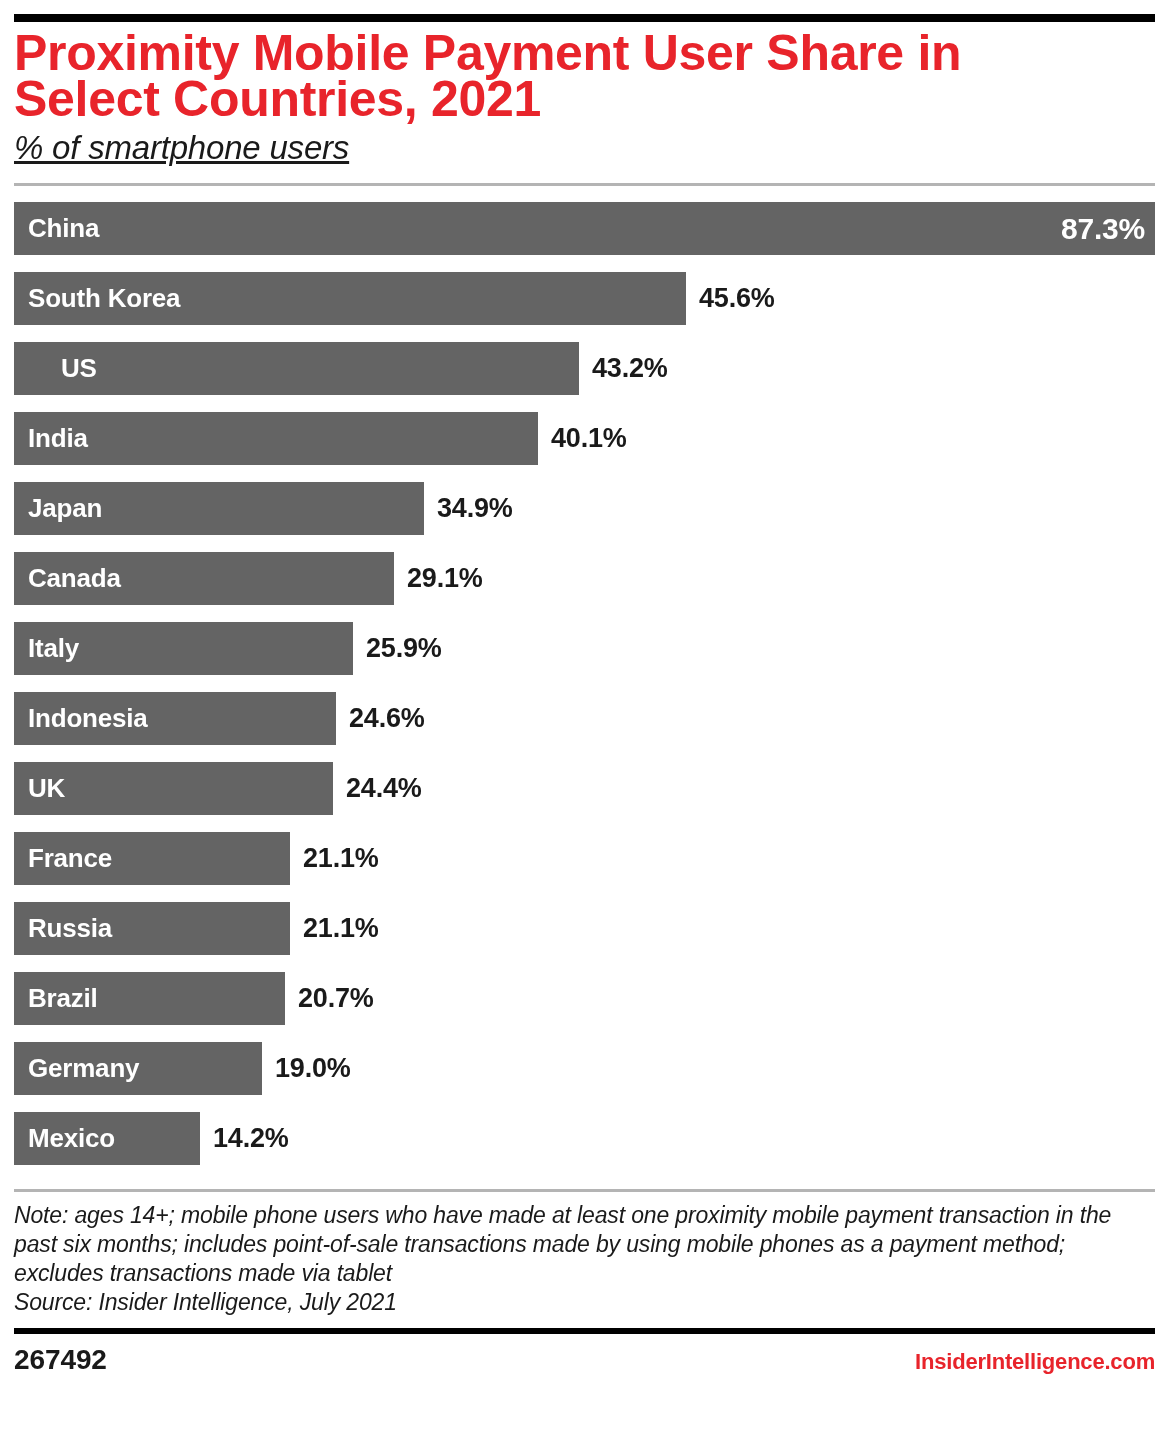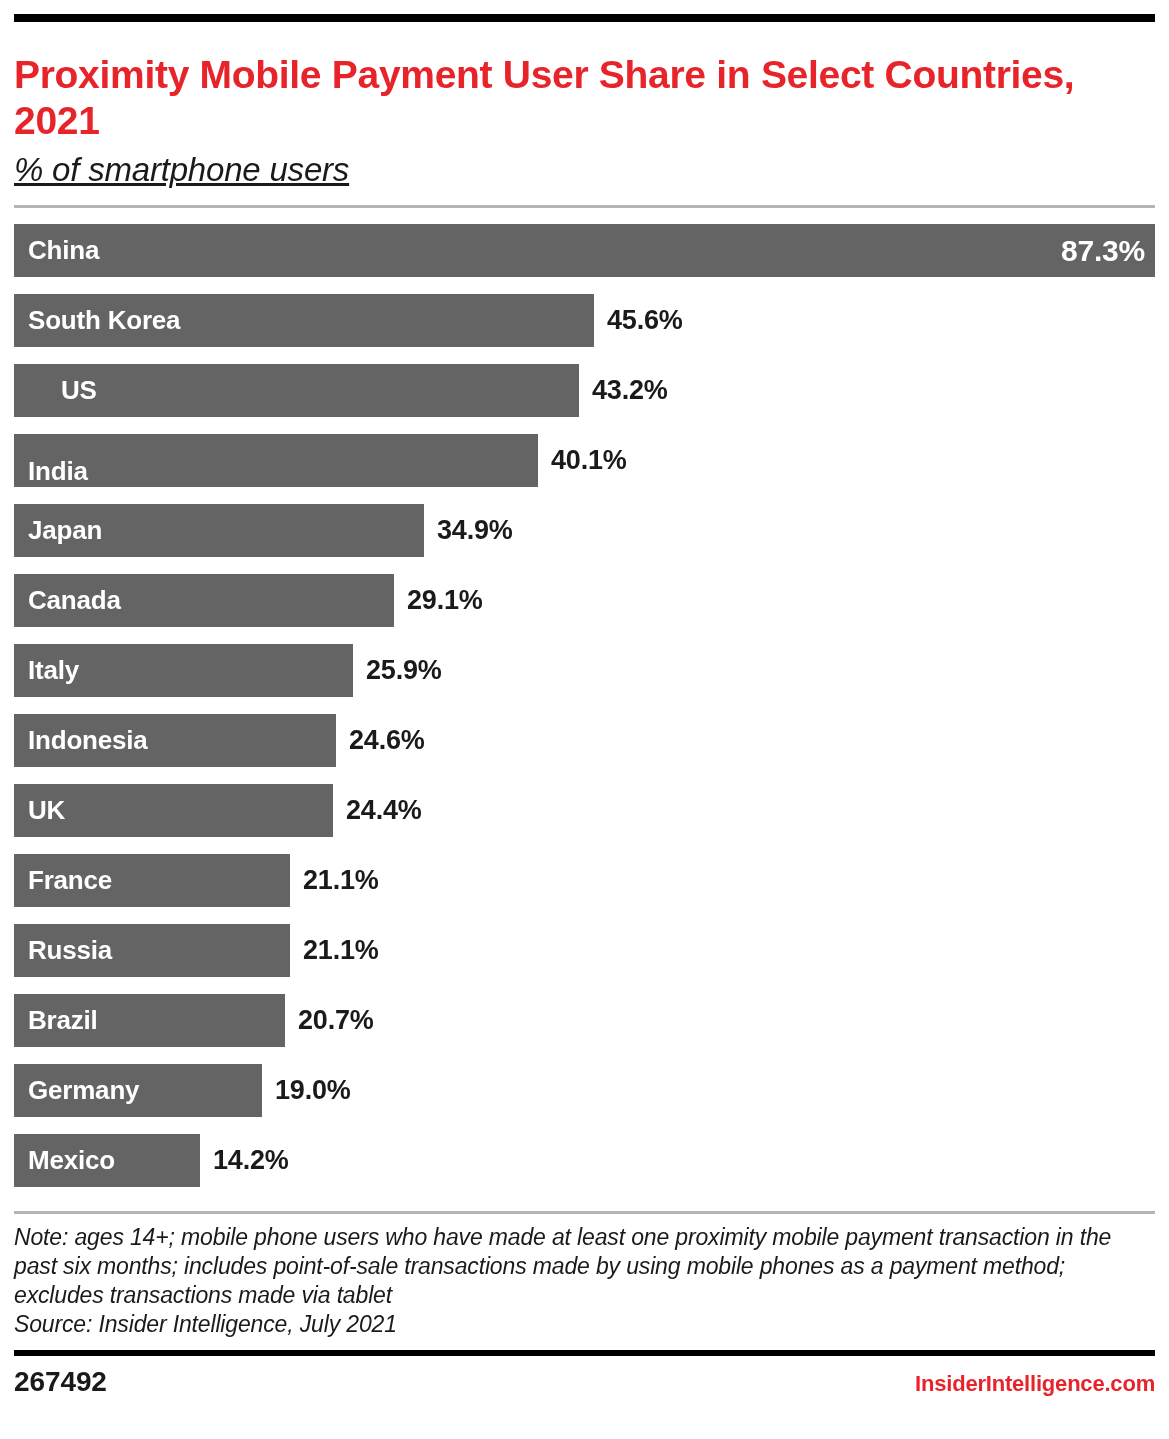--- a/index.html
+++ b/index.html
@@ -26,26 +26,26 @@
   }
 
   
   .rule-top {
     height: 8px;
     background: #000000;
     margin-top: 14px;
   }
 
   .title {
-    font-size: 39px;
+    font-size: 50px;
     line-height: 46px;
     font-weight: bold;
     color: #e8242b;
     letter-spacing: -0.3px;
-    margin-top: 30px;
+    margin-top: 8px;
     max-width: 1075px;
   }
 
   .subtitle {
     font-size: 33px;
     line-height: 40px;
     font-style: italic;
     font-weight: normal;
     color: #1a1a1a;
     margin-top: 6px;
@@ -173,33 +173,33 @@
   <div class="rule-header"></div>
 
   <div class="chart" id="chart">
       <div class="row">
         <div class="bar" style="width: 1141px; background: rgb(100, 100, 100);">
           <span class="bar-label">China</span>
           <span class="value-inside">87.3%</span>
         </div>
       </div>
       <div class="row">
-        <div class="bar" style="width: 580px; background: rgb(100, 100, 100);">
+        <div class="bar" style="width: 672px; background: rgb(100, 100, 100);">
           <span class="bar-label">South Korea</span>
         </div>
         <span class="value-outside">45.6%</span>
       </div>
       <div class="row">
         <div class="bar" style="width: 565px; background: rgb(100, 100, 100); padding-left: 33px;">
           <span class="bar-label">US</span>
         </div>
         <span class="value-outside">43.2%</span>
       </div>
       <div class="row">
-        <div class="bar" style="width: 524px; background: rgb(100, 100, 100); align-items: flex-end;">
+        <div class="bar" style="width: 524px; background: rgb(100, 100, 100);">
           <span class="bar-label">India</span>
         </div>
         <span class="value-outside">40.1%</span>
       </div>
       <div class="row">
         <div class="bar" style="width: 410px; background: rgb(100, 100, 100);">
           <span class="bar-label">Japan</span>
         </div>
         <span class="value-outside">34.9%</span>
       </div>

